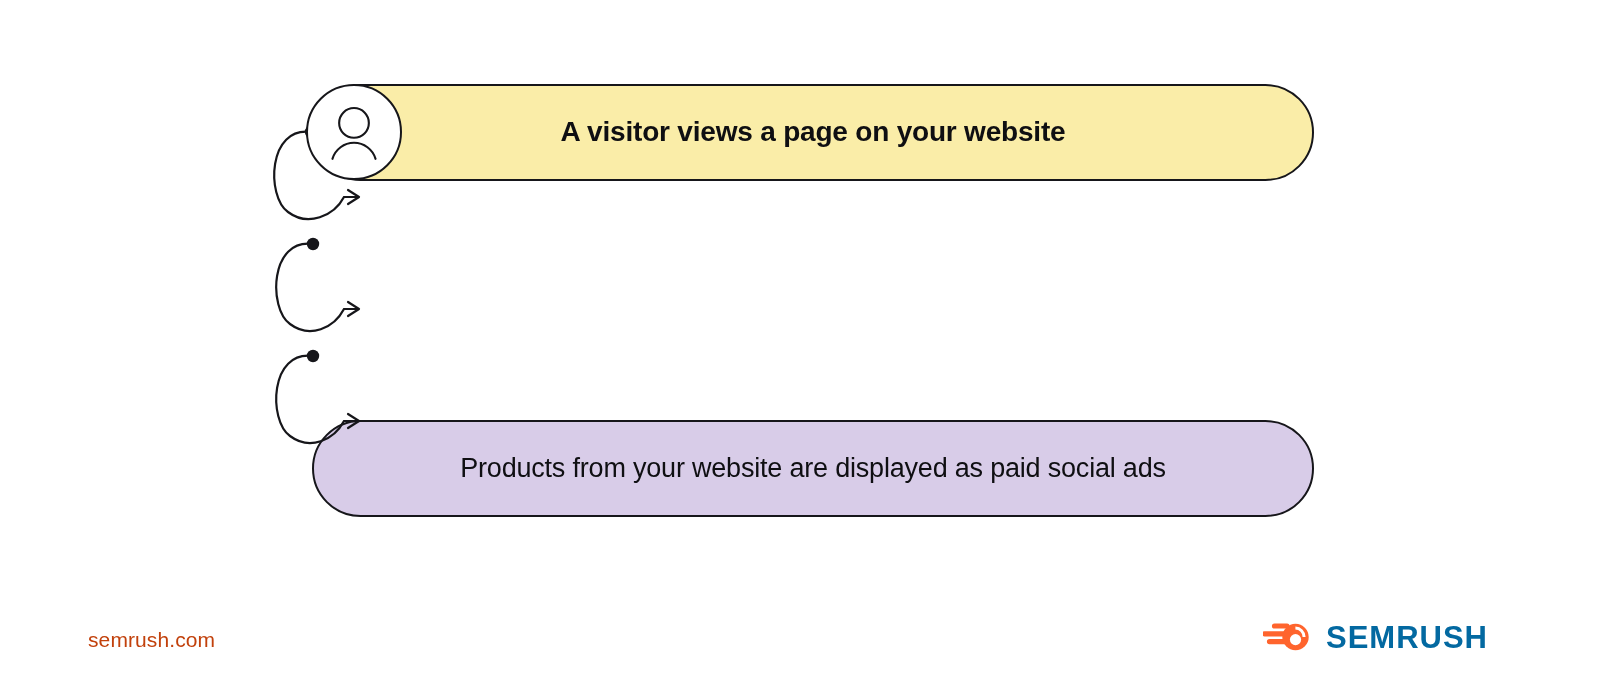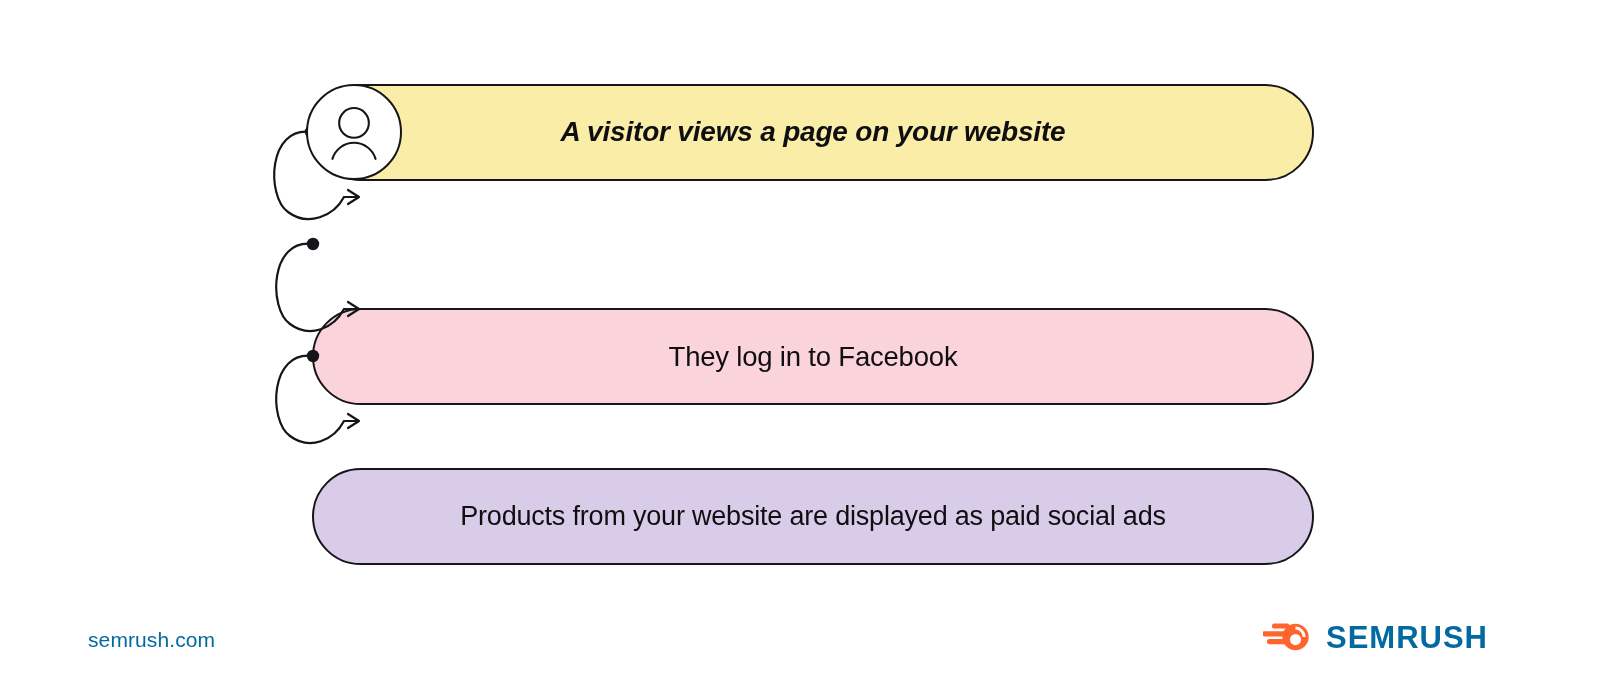--- a/index.html
+++ b/index.html
@@ -39,21 +39,21 @@
     width: 1002px;
     height: 97px;
     box-sizing: border-box;
     border: 2.2px solid #16161a;
     border-radius: 49px;
     display: flex;
     align-items: center;
     justify-content: center;
     padding: 0 64px;
   }
-  .step-row.r1 { top: 84px;  background: #faeda8; font-style: italic; }
+  .step-row.r1 { top: 84px;  background: #faeda8; }
   .step-row.r2 { top: 196px; background: #fbe0c6; }
   .step-row.r3 { top: 308px; background: #fbd3da; }
   .step-row.r4 { top: 420px; background: #d8cce8; }
 
   .step-label {
     color: #0f0f12;
     font-size: 27.5px;
     line-height: 1.15;
     letter-spacing: -0.2px;
     text-align: center;
@@ -100,21 +100,21 @@
     left: 0;
     top: 600px;
     width: 1600px;
     height: 98px;
   }
   #site-url {
     position: absolute;
     left: 88px;
     top: 28px;
     font-size: 21px;
-    color: #0369a1;
+    color: #c2410c;
     letter-spacing: 0.1px;
     font-weight: 400;
   }
   #brand-logo {
     position: absolute;
     right: 112px;
     top: 18px;
     display: flex;
     align-items: center;
     gap: 13px;
@@ -137,25 +137,22 @@
 
 <div id="stage">
 
   <div id="flow">
 
     <div class="step-row r1" style="background: rgb(250, 237, 168);">
       <span class="step-label" style="font-weight: 700;">A visitor views a page on your website</span>
     </div>
 
 
-    <div class="step-row r3" style="background: rgb(251, 211, 218);">
-      <span class="step-label">They log in to Facebook</span>
-    </div>
-
-    <div class="step-row r4" style="background: rgb(216, 204, 232); margin-top: 48px;">
+
+    <div class="step-row r4" style="background: rgb(216, 204, 232);">
       <span class="step-label">Products from your website are displayed as paid social ads</span>
     </div>
 
     <svg id="connectors" viewBox="0 0 1600 560">
       <g fill="none" stroke="#16161a" stroke-width="2.2" stroke-linecap="round">
 
         <path d="M 311,132 C 268,126 266,196 288,212 C 308,227 334,216 344,197 L 358,197"></path>
         <path d="M 348,190 L 359,197 L 348,204" stroke-linejoin="round"></path>
 
         <path d="M 313,244 C 270,238 268,308 290,324 C 310,339 334,328 344,309 L 358,309"></path>

